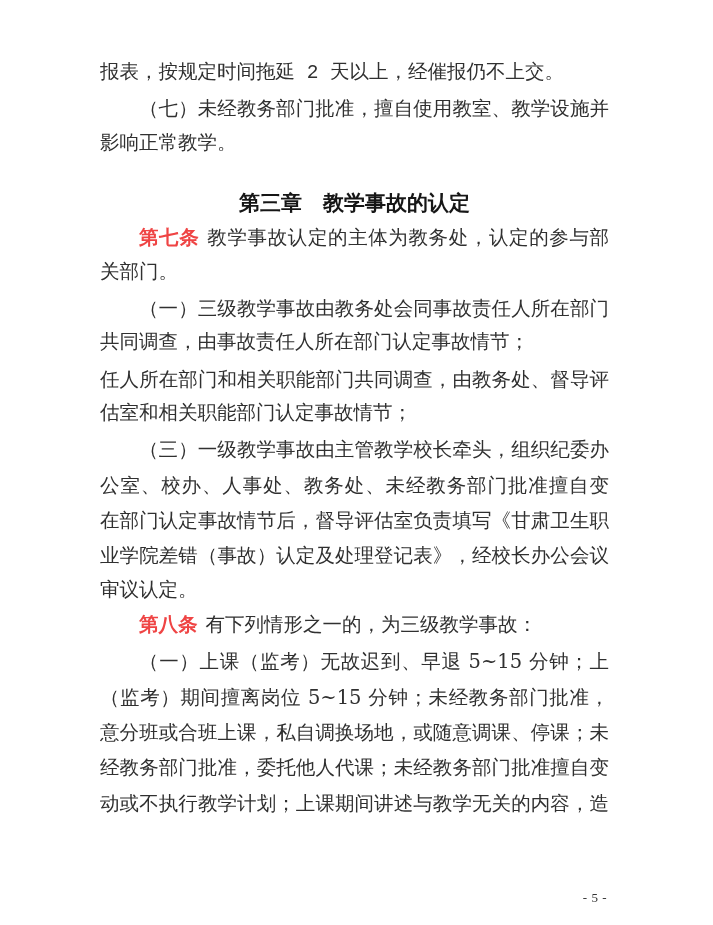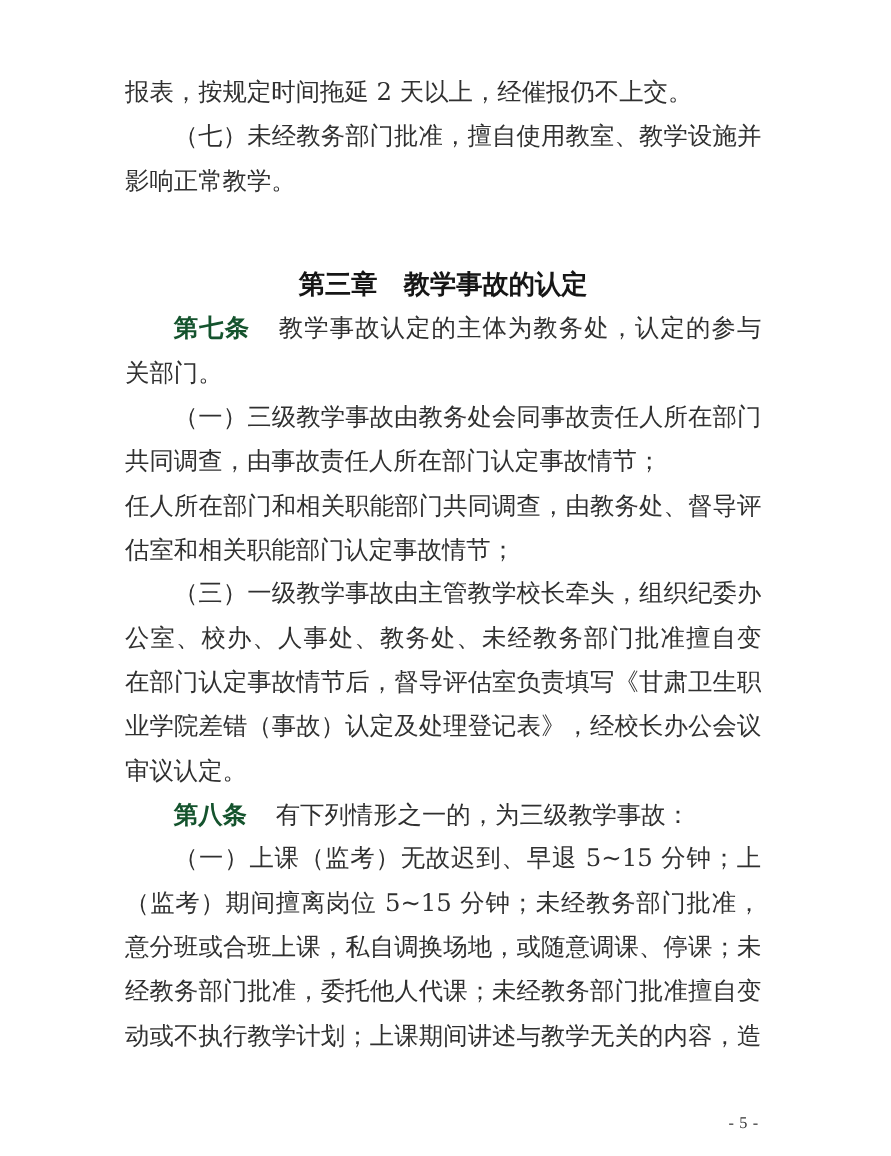--- a/index.html
+++ b/index.html
@@ -20,37 +20,37 @@
   }
   .ln {
     font-size: 19.5px;
     line-height: 35.33px;
     height: 35.33px;
     overflow: hidden;
     text-align: justify;
     white-space: normal;
   }
   .fl  { text-align-last: justify; }
-  .lst { text-align-last: left; }
+  .lst { text-align-last: left; font-family: Liberation Mono, monospace; }
   .ind { padding-left: 39px; }
   .term {
     font-weight: bold;
-    color: #14532d;
-    margin-right: 23px;
+    color: #ef4444;
+    margin-right: 8px;
   }
   .heading {
     font-family: "Liberation Sans", "DejaVu Sans", sans-serif;
     font-weight: bold;
     font-size: 21px;
     color: #161616;
     text-align: center;
     text-align-last: center;
     line-height: 35.33px;
     height: 35.33px;
-    margin-top: 48px;
+    margin-top: 23px;
     overflow: hidden;
   }
   .footer {
     position: absolute;
     top: 891px;
     right: 106px;
     font-size: 13px;
     line-height: 14px;
     color: #333333;
     font-family: "Liberation Serif", "DejaVu Serif", serif;

